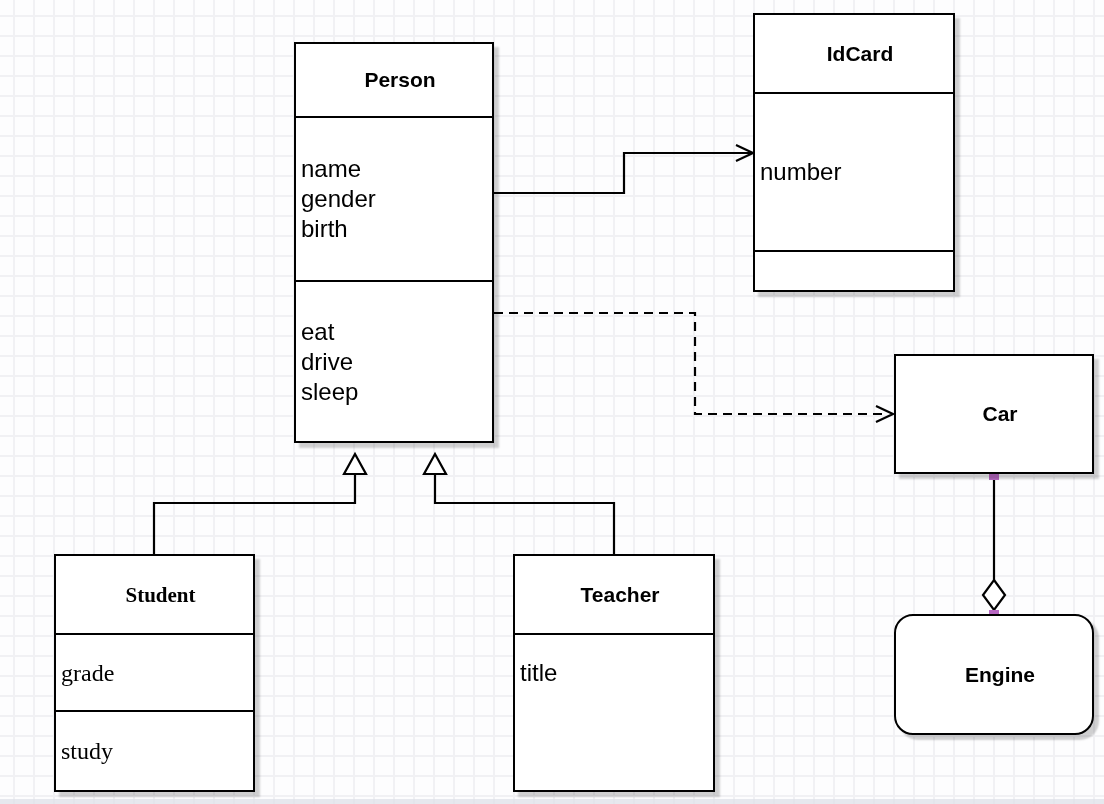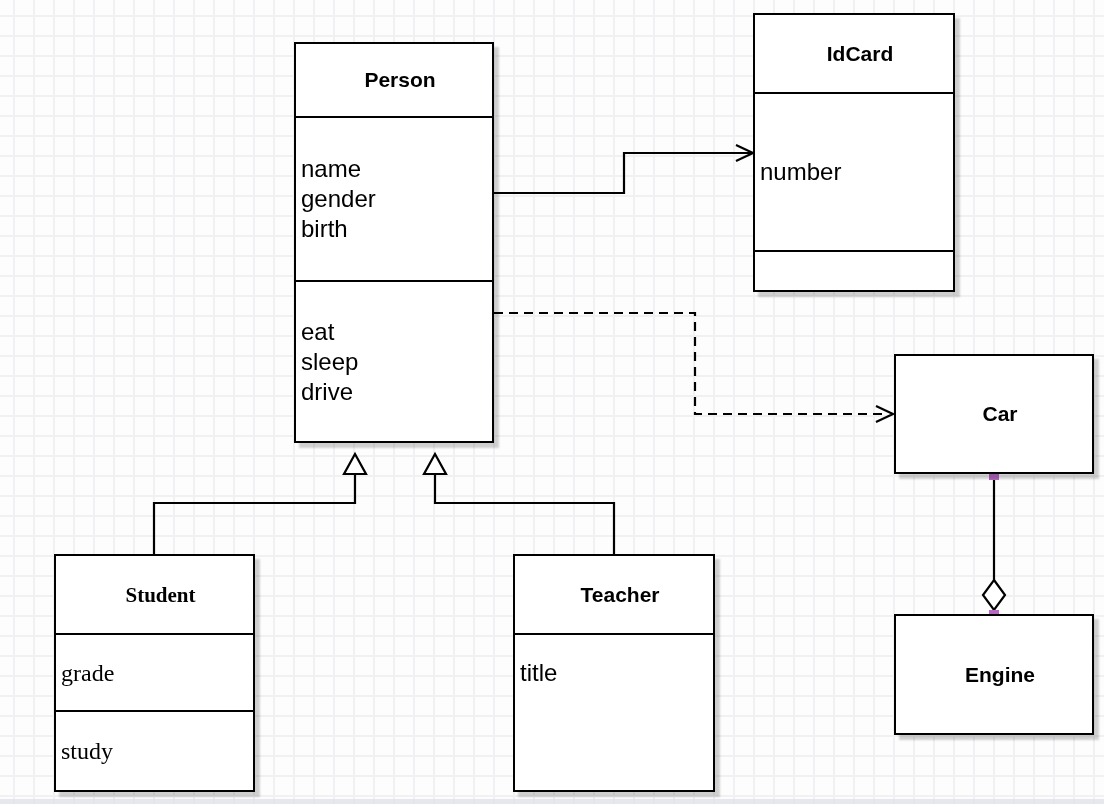--- a/index.html
+++ b/index.html
@@ -79,38 +79,38 @@
 
   <div class="uml-class" style="left:294px; top:42px; width:200px; height:401px;">
     <div class="cmp title" style="height:72px">Person</div>
     <div class="cmp" style="height:164px">
       <div>name</div>
       <div>gender</div>
       <div>birth</div>
     </div>
     <div class="cmp" style="flex:1">
       <div>eat</div>
+      <div>drive</div>
       <div>sleep</div>
-      <div>drive</div>
     </div>
   </div>
 
   <div class="uml-class" style="left:753px; top:13px; width:202px; height:279px;">
     <div class="cmp title" style="height:77px">IdCard</div>
     <div class="cmp" style="height:158px">
       <div>number</div>
     </div>
     <div class="cmp" style="flex:1"></div>
   </div>
 
   <div class="uml-class" style="left:894px; top:354px; width:200px; height:120px;">
     <div class="cmp title" style="flex:1">Car</div>
   </div>
 
-  <div class="uml-class" style="left:894px; top:614px; width:200px; height:121px;">
+  <div class="uml-class" style="left:894px; top:614px; width:200px; height:121px;border-radius:19px;">
     <div class="cmp title" style="flex:1">Engine</div>
   </div>
 
   <div class="uml-class" style="left:54px; top:554px; width:201px; height:238px;font-family:Liberation Serif, serif;">
     <div class="cmp title" style="height:77px">Student</div>
     <div class="cmp" style="height:77px">
       <div>grade</div>
     </div>
     <div class="cmp" style="flex:1">
       <div>study</div>

